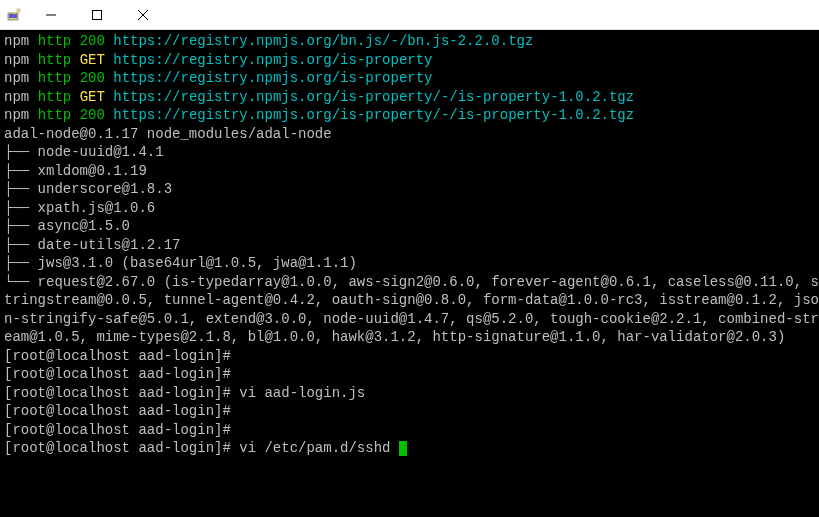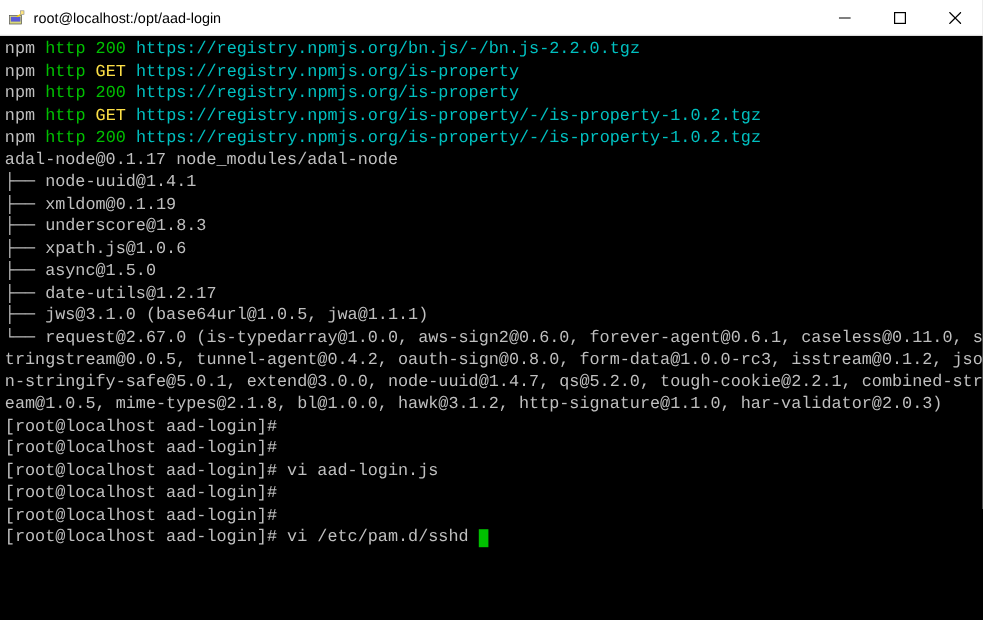--- a/index.html
+++ b/index.html
@@ -76,21 +76,20 @@
 
 <div class="titlebar">
   <span class="icon">
     <svg width="16" height="16" viewBox="0 0 16 16">
       <rect x="2" y="6" width="10" height="7" fill="#d9d97a" stroke="#555" stroke-width="0.6"></rect>
       <rect x="3" y="7" width="8" height="4" fill="#5a5ad6"></rect>
       <rect x="11" y="2" width="3" height="3" fill="#ffe680" stroke="#888" stroke-width="0.5"></rect>
       <line x1="11" y1="5" x2="8" y2="7" stroke="#ffd000" stroke-width="1"></line>
     </svg>
   </span>
-  <span class="title">root@localhost:/opt/aad-login</span>
   <div class="win-controls">
     <div class="win-btn">
       <svg width="10" height="10" viewBox="0 0 10 10">
           <line x1="0" y1="5" x2="10" y2="5" stroke-width="1"></line>
         </svg>
     </div>
     <div class="win-btn">
       <svg width="10" height="10" viewBox="0 0 10 10">
           <rect x="0.5" y="0.5" width="9" height="9" stroke-width="1"></rect>
         </svg>

